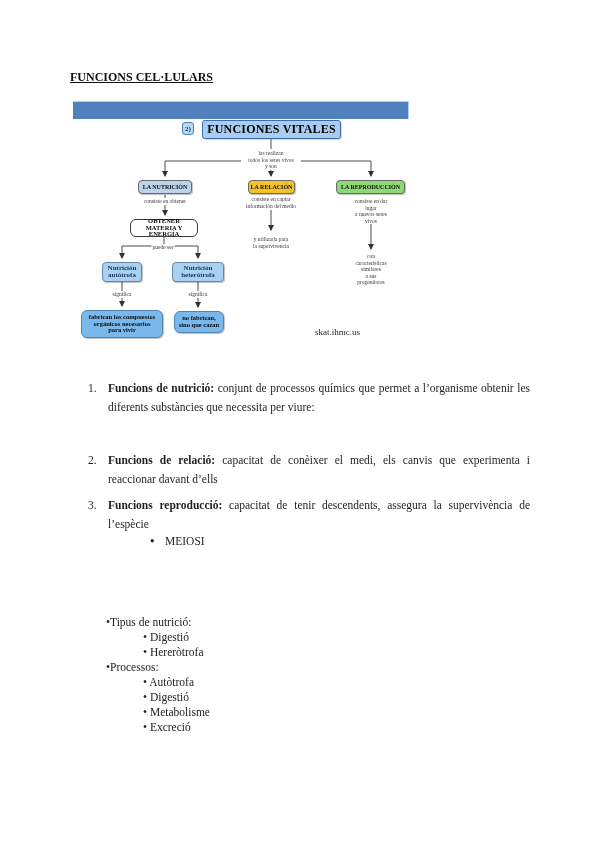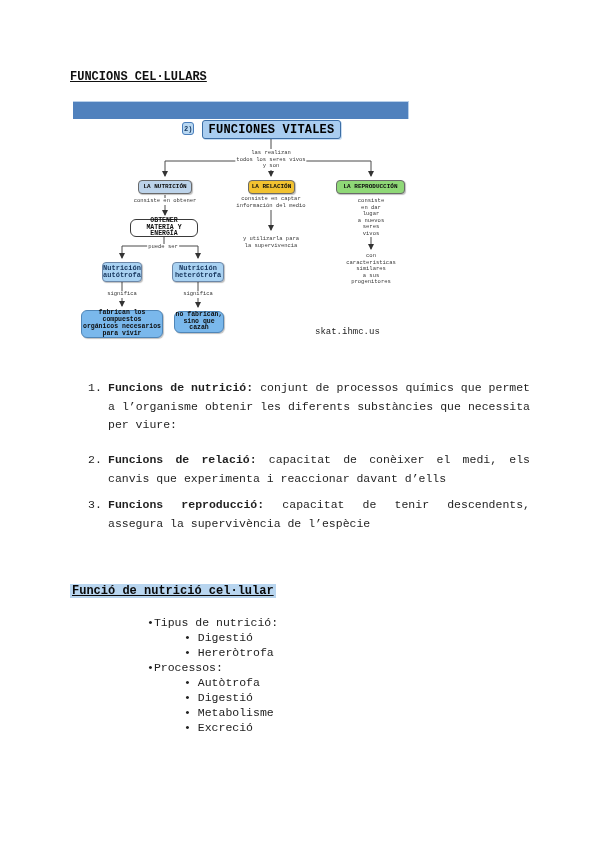--- a/index.html
+++ b/index.html
@@ -1,18 +1,18 @@
 <!DOCTYPE html>
 <html><head>
 <meta charset="utf-8">
 <style>
   html,body{margin:0;padding:0;background:#ffffff;}
   .page{
     position:relative;width:600px;height:848px;background:#ffffff;overflow:hidden;
-    font-family:Liberation Mono, monospace;color:#1f1f1f;
+    font-family:Liberation Serif, serif;color:#1f1f1f;
   }
   
   .doc-title{
     position:absolute;left:70px;top:70px;
     font-size:12px;font-weight:bold;text-decoration:underline;color:#111;
   }
   
   .diagram{position:absolute;left:73px;top:100px;width:336px;height:246px;background:#fff;}
   .dg-bar{position:absolute;left:0;top:1px;width:335px;height:17px;background:#5081bd;border-top:1px solid #b9d0ea;border-right:1px solid #b9d0ea;}
   .dg-badge{
@@ -66,21 +66,21 @@
   .sub-bullets li::before{content:"●";position:absolute;left:0;top:0;font-size:7.5px;line-height:14.2px;}
   .item-1{top:379px;}
   .item-2{top:451px;}
   .item-3{top:496px;}
   
   .section-heading{
     position:absolute;left:70px;top:584px;
     background:#b8d5ef;padding:0 2px;
     font-size:12px;font-weight:bold;text-decoration:underline;color:#0a0a0a;
   }
-  .outline{position:absolute;left:106px;top:615px;font-size:11.5px;line-height:15px;color:#222;margin-left:41px;}
+  .outline{position:absolute;left:106px;top:615px;font-size:11.5px;line-height:15px;color:#222;}
   .o1::before{content:"•";}
   .o2{margin-left:37px;}
   .o2::before{content:"• ";}
 </style>
 </head>
 <body>
 
 <div class="page">
 
   <div class="doc-title">FUNCIONS CEL·LULARS</div>
@@ -168,25 +168,25 @@
       <span>capacitat de conèixer el medi, els canvis que experimenta i reaccionar davant d’ells</span>
     </div>
   </div>
 
   <div class="list-item item-3">
     <div class="li-num">3.</div>
     <div class="li-body">
       <b>Funcions reproducció:</b>
       <span>capacitat de tenir descendents, assegura la supervivència de l’espècie</span>
       <ul class="sub-bullets">
+        <li>MEIOSI</li>
       </ul>
     </div>
   </div>
 
-  <div class="section-heading">Funció de nutrició cel·lular</div>
 
   <div class="outline">
     <div class="o1">Tipus de nutrició:</div>
     <div class="o2">Digestió</div>
     <div class="o2">Hereròtrofa</div>
     <div class="o1">Processos:</div>
     <div class="o2">Autòtrofa</div>
     <div class="o2">Digestió</div>
     <div class="o2">Metabolisme</div>
     <div class="o2">Excreció</div>

